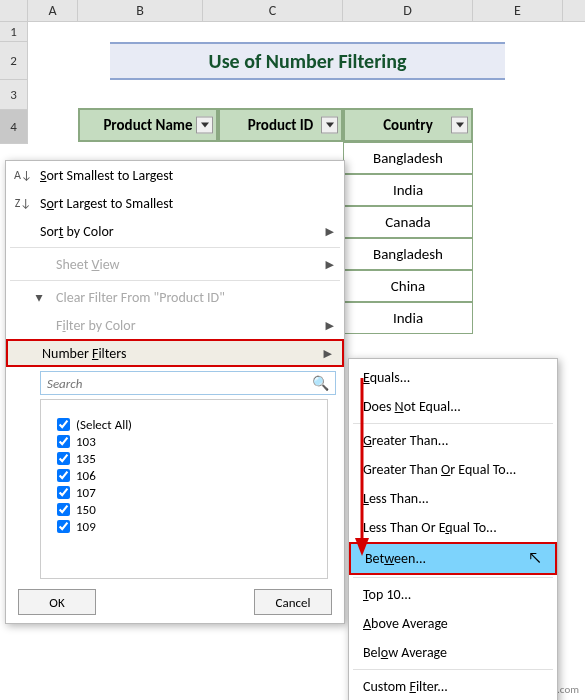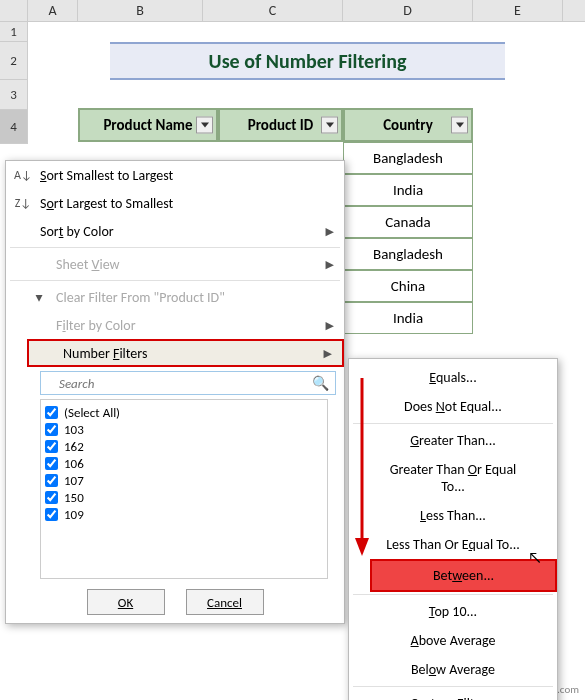--- a/index.html
+++ b/index.html
@@ -30,39 +30,39 @@
 
 
 .menu1 { position: absolute; left: 5px; top: 160px; width: 340px; background: #fff; border: 1px solid #bbb; box-shadow: 2px 2px 8px rgba(0,0,0,0.3); z-index: 10; font-size: 14px; }
 .mitem { display: flex; align-items: center; padding: 5px 8px 5px 34px; height: 28px; position: relative; }
 .mitem.disabled { color: #aaa; margin-left: 16px; }
 .mitem .ticon { position: absolute; left: 8px; width: 18px; text-align: center; color: #555; }
 .mitem .arrow { position: absolute; right: 10px; color: #555; font-size: 11px; }
 .mitem.highlight { background: #f0ede4; }
 .mitem u { text-decoration: underline; }
 .sep { height: 1px; background: #e0e0e0; margin: 2px 4px; }
-.red-box { border: 2px solid #d40000; margin-left: 21px; }
+.red-box { border: 2px solid #d40000; }
 
 .sort-icon { font-size: 12px; }
 
 .search { margin: 4px 8px 4px 34px; position: relative; }
-.search input { width: 100%; height: 24px; border: 1px solid #a0c8e8; padding: 2px 24px 2px 18px; font-size: 13px; font-style: italic; color: #888; }
+.search input { width: 100%; height: 24px; border: 1px solid #a0c8e8; padding: 2px 24px 2px 6px; font-size: 13px; font-style: italic; color: #888; }
 .search .sicon { position: absolute; right: 6px; top: 4px; color: #4a7; font-size: 14px; }
 
-.checklist { margin: 2px 16px 2px 34px; border: 1px solid #ccc; height: 180px; overflow-y: scroll; padding: 4px; }
+.checklist { margin: 2px 16px 2px 34px; border: 1px solid #ccc; height: 180px; overflow-y: scroll; padding: 16px; }
 .chk { display: flex; align-items: center; gap: 6px; font-size: 13px; padding: 1px 0; }
 .chk input { width: 13px; height: 13px; }
 
-.dlg-buttons { display: flex; justify-content: center; gap: 21px; padding: 8px 12px; text-decoration: underline; }
+.dlg-buttons { display: flex; justify-content: space-between; gap: 21px; padding: 8px 12px; }
 .dlg-buttons button { width: 78px; height: 26px; background: #f3f3f3; border: 1px solid #999; font-size: 13px; }
 
 
 .submenu { position: absolute; left: 348px; top: 358px; width: 210px; background: #fff; border: 1px solid #bbb; box-shadow: 2px 2px 8px rgba(0,0,0,0.3); z-index: 20; padding: 4px 0; font-size: 14px; }
-.sitem { padding: 6px 28px; text-align: center; }
-.sitem.highlight { background: #ef4444; }
+.sitem { padding: 6px 14px; }
+.sitem.highlight { background: #7dd3fc; }
 .sitem u { text-decoration: underline; }
 
 .red-arrow { position: absolute; left: 352px; top: 378px; z-index: 25; }
 .red-arrow svg { display: block; }
 
 .cursor { position: absolute; left: 528px; top: 548px; z-index: 30; font-size: 16px; }
 
 .watermark { position: absolute; right: 6px; bottom: 4px; font-size: 11px; color: #888; }
 </style>
 </head>
@@ -152,21 +152,21 @@
     <label class="chk">
         <input type="checkbox" checked="" style="">
         <span>(Select All)</span>
       </label>
     <label class="chk">
         <input type="checkbox" checked="" style="">
         <span>103</span>
       </label>
     <label class="chk">
         <input type="checkbox" checked="" style="">
-        <span>162</span>
+        <span>135</span>
       </label>
     <label class="chk">
         <input type="checkbox" checked="" style="">
         <span>106</span>
       </label>
     <label class="chk">
         <input type="checkbox" checked="" style="">
         <span>107</span>
       </label>
     <label class="chk">

